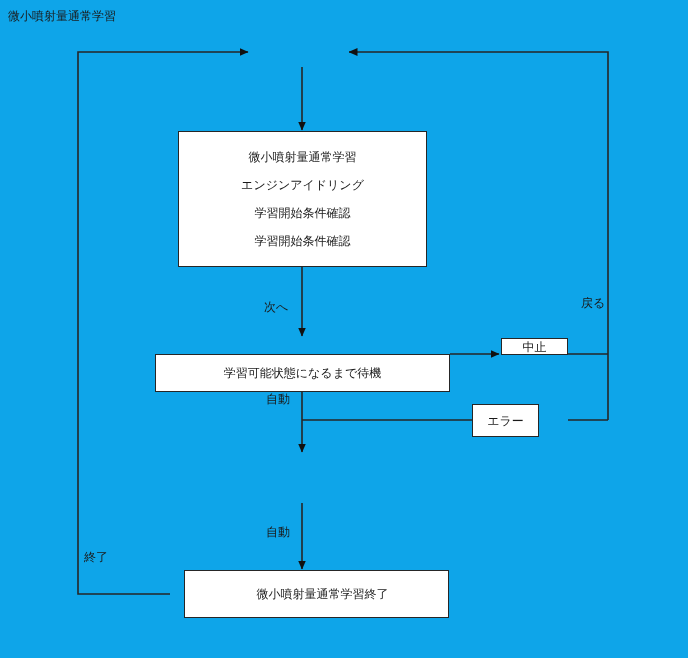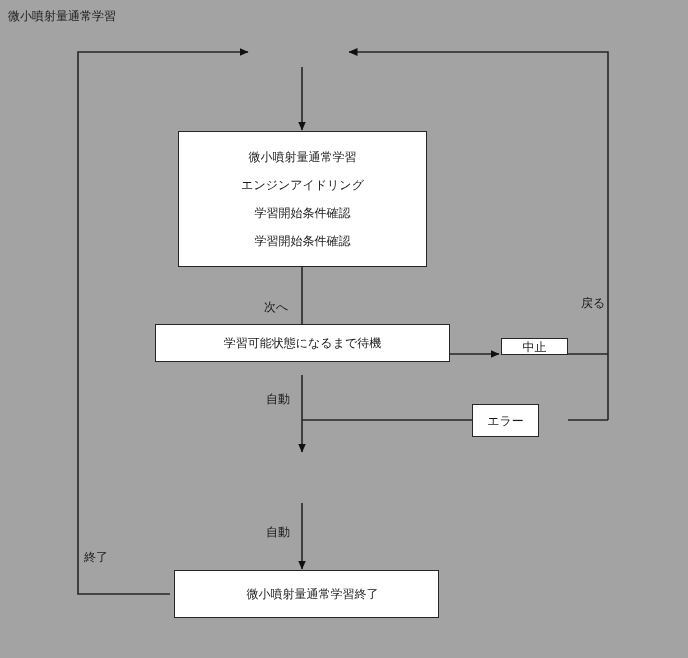--- a/index.html
+++ b/index.html
@@ -7,21 +7,21 @@
     padding: 0;
     background: #ffffff;
   }
   body {
     font-family: "DejaVu Sans", "Liberation Sans", sans-serif;
   }
   #canvas {
     position: relative;
     width: 688px;
     height: 658px;
-    background: #a3a3a3;
+    background: #0ea5e9;
     overflow: hidden;
   }
   #flow-svg {
     position: absolute;
     left: 0;
     top: 0;
   }
   .diagram-title {
     position: absolute;
     left: 8px;
@@ -97,34 +97,34 @@
   </svg>
 
 
   <div class="node node-multiline" style="left:178px; top:131px; width:249px; height:136px;">
     <span class="node-line">微小噴射量通常学習</span>
     <span class="node-line">エンジンアイドリング</span>
     <span class="node-line">学習開始条件確認</span>
     <span class="node-line">学習開始条件確認</span>
   </div>
 
-  <div class="node" style="left:155px; top:324px; width:295px; height:38px;">
+  <div class="node" style="left:155px; top:354px; width:295px; height:38px;">
     <span class="node-line">学習可能状態になるまで待機</span>
   </div>
 
   <div class="node" style="left:501px; top:338px; width:67px; height:17px;">
     <span class="node-line">中止</span>
   </div>
 
   <div class="node" style="left:472px; top:404px; width:67px; height:33px;">
     <span class="node-line">エラー</span>
   </div>
 
 
-  <div class="node" style="left:174px; top:570px; width:265px; height:48px;padding-left:12px;">
+  <div class="node" style="left:184px; top:570px; width:265px; height:48px;padding-left:12px;">
     <span class="node-line">微小噴射量通常学習終了</span>
   </div>
 
   <div class="edge-label" style="left:264px; top:279px;margin-top:20px;">次へ</div>
 
   <div class="edge-label" style="left:266px; top:391px;">自動</div>
 
   <div class="edge-label" style="left:266px; top:524px;">自動</div>
 
   <div class="edge-label" style="left:581px; top:295px;">戻る</div>

